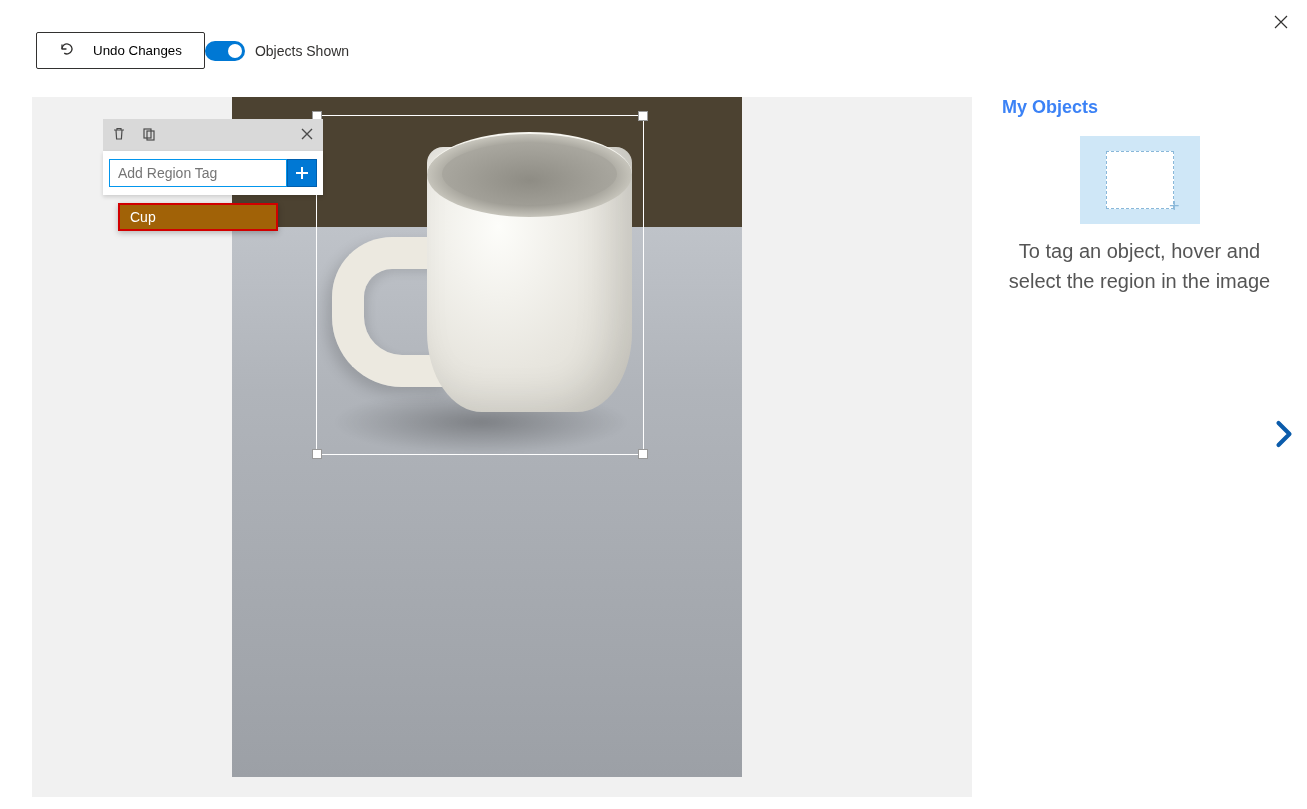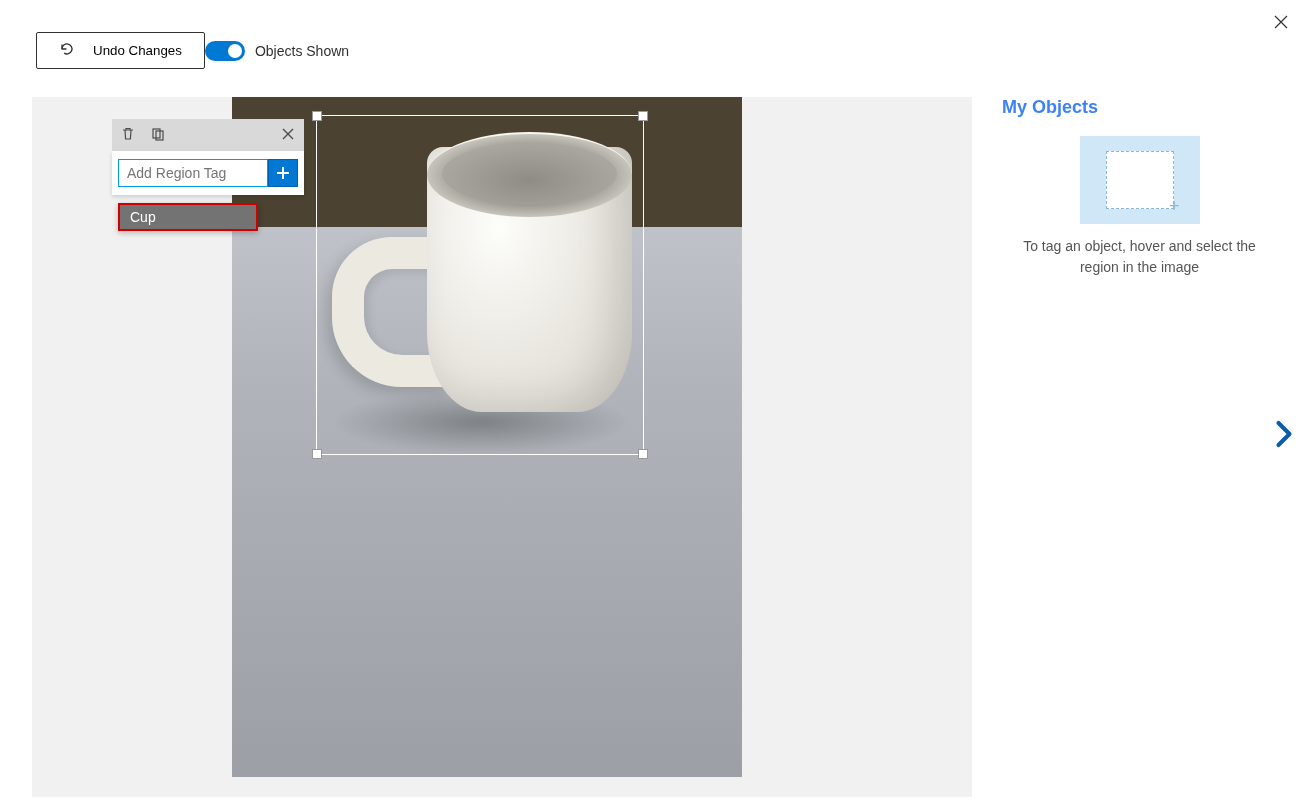--- a/index.html
+++ b/index.html
@@ -119,22 +119,22 @@
   }
   .sel-box .h {
     position:absolute; width:10px; height:10px; background:#fff; border:1px solid #999;
   }
   .h.tl { left:-5px; top:-5px; }
   .h.tr { right:-5px; top:-5px; }
   .h.bl { left:-5px; bottom:-5px; }
   .h.br { right:-5px; bottom:-5px; }
   .tag-panel {
     position:absolute;
-    left:80px; top:22px;
-    width:192px;
+    left:71px; top:22px;
+    width:220px;
   }
   .tag-head {
     height:32px;
     background:#d9d9d9;
     display:flex;
     align-items:center;
     padding:0 8px;
     gap:14px;
   }
   .tag-head .sp { flex:1; }
@@ -157,22 +157,22 @@
   .tag-add {
     width:30px;
     background:#0078d4;
     border:1px solid #005fae;
     display:flex; align-items:center; justify-content:center;
     cursor:pointer;
   }
   .tag-add svg { width:16px; height:16px; }
   .tag-dd {
     position:absolute; left:86px; top:106px;
-    width:140px;
-    background:#737373;
+    width:160px;
+    background:#a16207;
     border:2px solid #d10000;
     padding:4px 10px;
     color:#fff;
     font-size:14px;
     box-shadow:0 2px 6px rgba(0,0,0,0.25);
     cursor:pointer;
   }
   .side {
     flex:1;
     padding:0 30px 0 30px;
@@ -199,21 +199,21 @@
   .obj-placeholder .plus {
     position:absolute;
     right:-7px; bottom:-7px;
     color:#8ab8d9;
     font-size:18px;
     line-height:1;
   }
   .hint {
     text-align:center;
     color:#555;
-    font-size:14px;
+    font-size:20px;
     line-height:1.5;
     padding:0 6px;
   }
   .next-arrow {
     position:absolute;
     right:12px;
     top:420px;
     cursor:pointer;
   }
   .next-arrow svg { width:22px; height:28px; }

